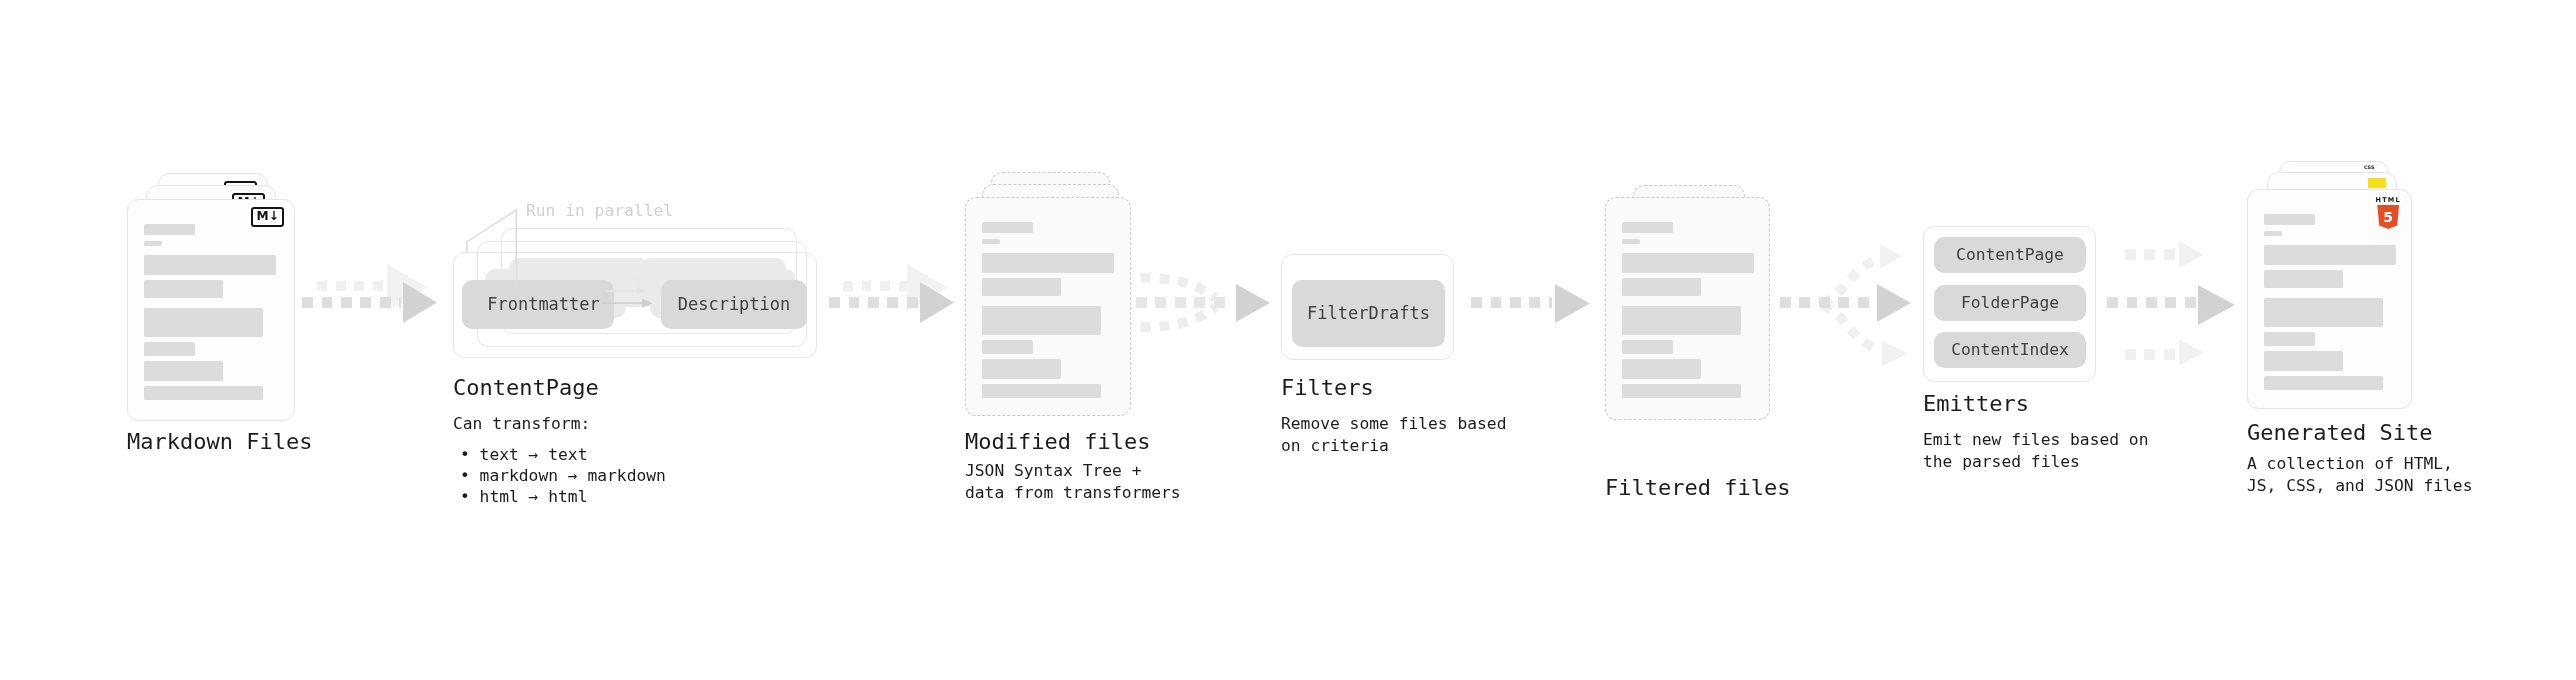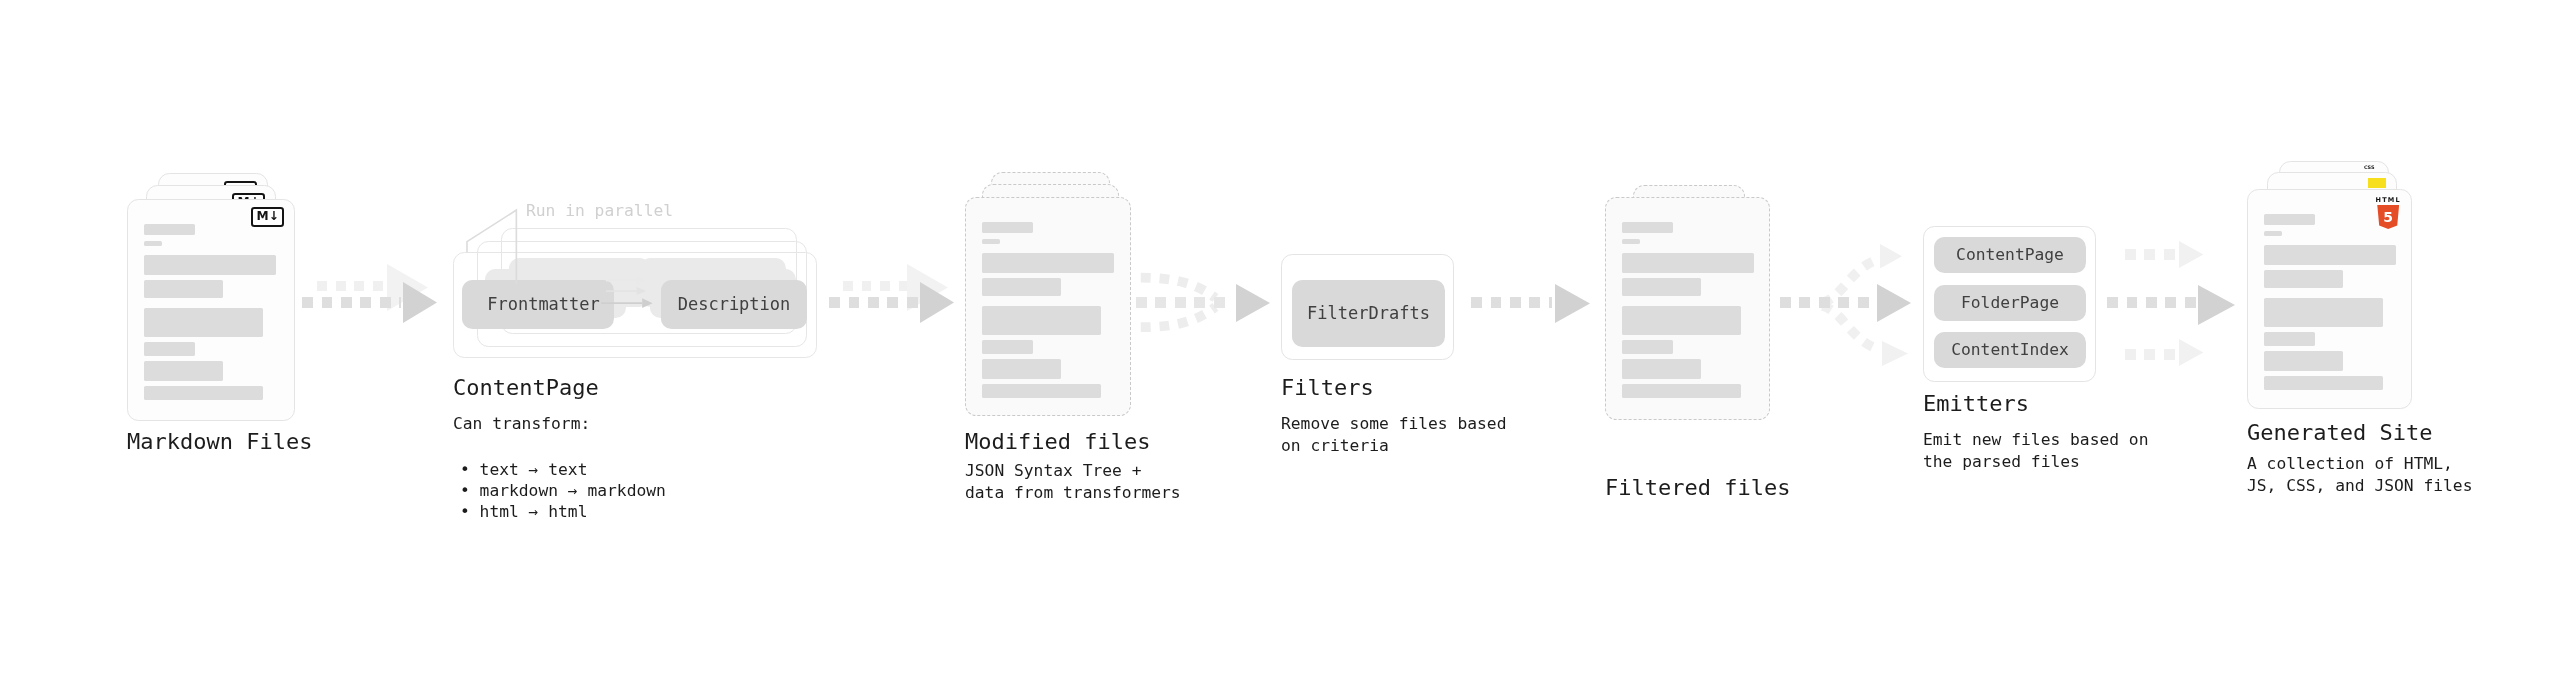--- a/index.html
+++ b/index.html
@@ -118,21 +118,21 @@
         <polygon points="53,29 66,35 53,41" fill="#cfcfcf"></polygon>
     </svg>
 
     <svg class="curves" style="left:462px;top:202px;" width="65" height="85" viewBox="0 0 80 105">
       <polyline points="6,62 6,49 67,10 67,102" fill="none" stroke="#dcdcdc" stroke-width="2"></polyline>
     </svg>
     <div class="note" style="left:526px;top:201px;">Run in parallel</div>
 
     <div class="h" style="left:453px;top:376px;">ContentPage</div>
     <div class="cap" style="left:453px;top:413px;">Can transform:</div>
-    <ul class="blist" style="left:460px;top:459px;">
+    <ul class="blist" style="left:460px;top:444px;">
       <li>text → text</li>
       <li>markdown → markdown</li>
       <li>html → html</li>
     </ul>
   </div>
 
   <div>
     <div class="dline dl-ghost" style="left:843px;top:281px;width:65px;"></div>
     <div class="ahead ah-ghost" style="left:907px;top:264px;width:41px;height:47px;"></div>
     <div class="dline dl-main" style="left:829px;top:297px;width:91px;"></div>

